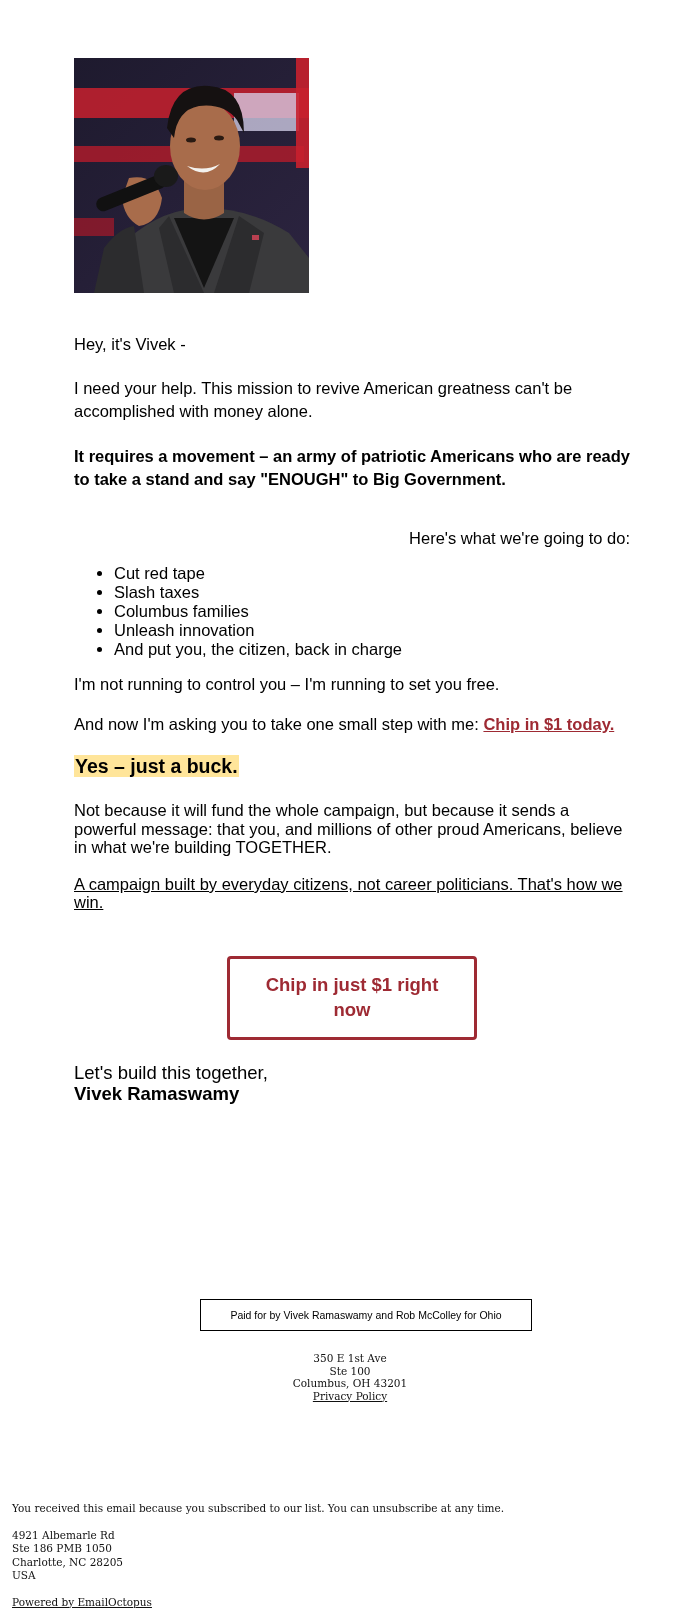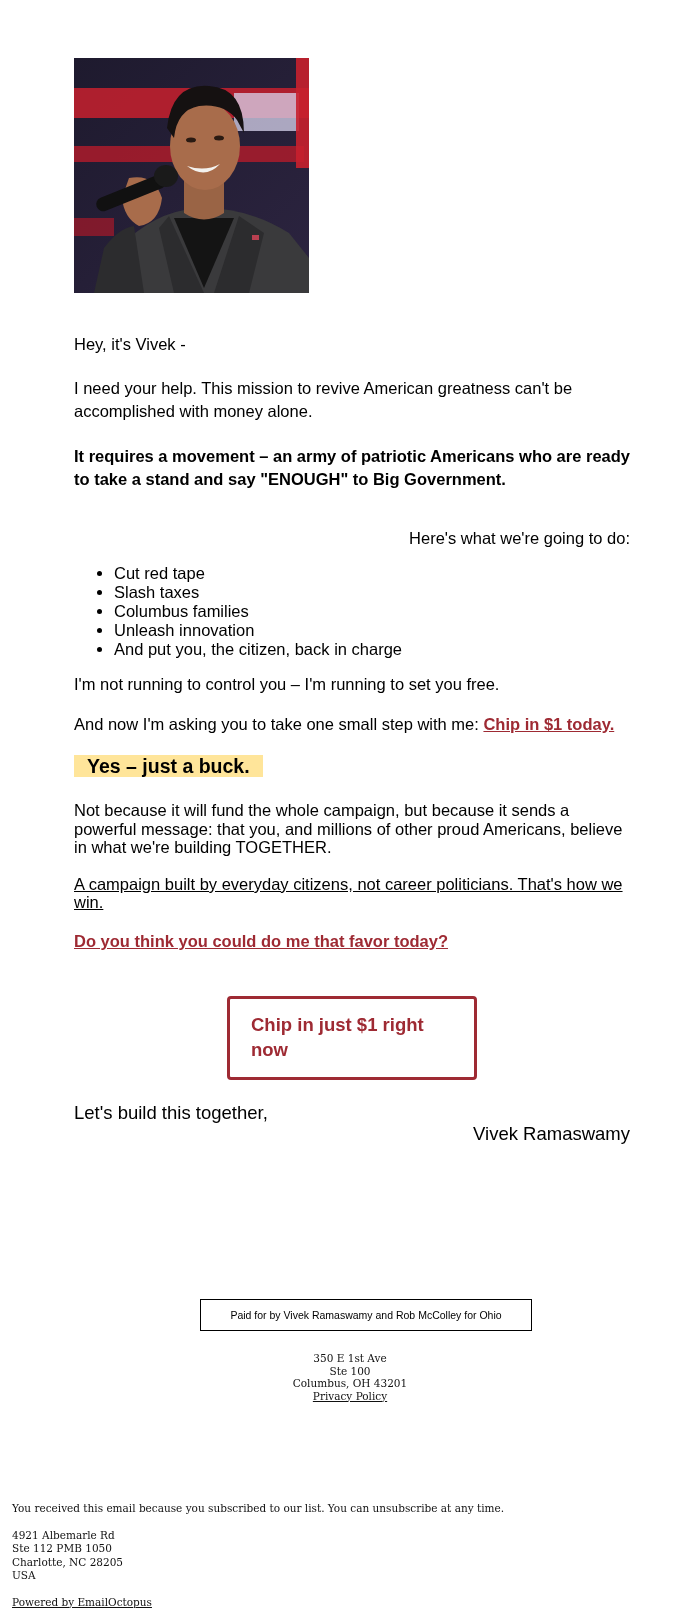--- a/index.html
+++ b/index.html
@@ -11,30 +11,30 @@
   .greeting { margin-top: 40px; }
   .intro { margin-top: 22px; line-height: 23px; }
   .bold-para { margin-top: 22px; font-weight: bold; line-height: 23px; }
   .todo-head { margin-top: 36px; text-align: right; }
   ul.plans { margin: 14px 0 0 0; padding-left: 40px; line-height: 19px; }
   ul.plans li { margin: 0; }
   .not-running { margin-top: 14px; }
   .asking { margin-top: 18px; }
   a.inline-link { color: #9e2a33; font-weight: bold; text-decoration: underline; cursor: pointer; }
   .yes-buck { margin-top: 18px; font-size: 19.5px; font-weight: bold; }
-  .yes-buck span { background: #ffe59a; padding: 0 13px; }
+  .yes-buck span { background: #ffe59a; padding: 0 1px; }
   .not-because { margin-top: 22px; line-height: 18.5px; }
   .campaign { margin-top: 18px; line-height: 18.5px; text-decoration: underline; }
   .favor { margin-top: 18px; }
   .btn-wrap { margin-top: 44px; text-align: center; }
   .cta-btn { display: inline-block; border: 3px solid #9e2a33; border-radius: 4px; color: #9e2a33;
-             font-weight: bold; font-size: 18.5px; padding: 14px 21px 14px 21px; width: 202px; text-align: left;
+             font-weight: bold; font-size: 18.5px; padding: 14px 21px 14px 21px; width: 202px; text-align: center;
              cursor: pointer; }
   .signoff { margin-top: 22px; font-size: 18.5px; line-height: 21px; }
-  .signoff .name { font-weight: normal; text-align: right; }
+  .signoff .name { font-weight: bold; }
   .paid-box { position: absolute; left: 200px; top: 1299px; width: 332px; height: 32px; border: 1px solid #000;
               box-sizing: border-box; font-size: 10.5px; display: flex; align-items: center; justify-content: center; }
   .addr { position: absolute; left: 0; width: 700px; top: 1352px; text-align: center;
           font-family: "DejaVu Serif", "Liberation Serif", serif; font-size: 10.5px; line-height: 12.5px; color: #111; }
   .addr a, .footer a { color: #111; text-decoration: underline; cursor: pointer; }
   .footer { position: absolute; left: 12px; top: 1502px; font-family: "DejaVu Serif", "Liberation Serif", serif;
             font-size: 10.5px; line-height: 13.5px; color: #111; }
   .footer .f-addr { margin-top: 13px; }
   .footer .powered { margin-top: 13px; }
 </style>
@@ -87,21 +87,20 @@
     <li>Slash taxes</li>
     <li>Columbus families</li>
     <li>Unleash innovation</li>
     <li>And put you, the citizen, back in charge</li>
   </ul>
   <p class="p not-running">I'm not running to control you – I'm running to set you free.</p>
   <p class="p asking"><span>And now I'm asking you to take one small step with me: </span><a class="inline-link">Chip in $1 today.</a></p>
   <p class="p yes-buck"><span>Yes – just a buck.</span></p>
   <p class="p not-because">Not because it will fund the whole campaign, but because it sends a powerful message: that you, and millions of other proud Americans, believe in what we're building TOGETHER.</p>
   <p class="p campaign">A campaign built by everyday citizens, not career politicians. That's how we win.</p>
-  <p class="p favor"><a class="inline-link">Do you think you could do me that favor today?</a></p>
   <div class="btn-wrap">
     <a class="cta-btn">Chip in just $1 right now</a>
   </div>
   <div class="signoff">
     <div>Let's build this together,</div>
     <div class="name">Vivek Ramaswamy</div>
   </div>
 </div>
 
 <div class="paid-box">Paid for by Vivek Ramaswamy and Rob McColley for Ohio</div>
@@ -110,18 +109,18 @@
   <div>350 E 1st Ave</div>
   <div>Ste 100</div>
   <div>Columbus, OH 43201</div>
   <div><a>Privacy Policy</a></div>
 </div>
 
 <div class="footer">
   <div>You received this email because you subscribed to our list. You can unsubscribe at any time.</div>
   <div class="f-addr">
     <div>4921 Albemarle Rd</div>
-    <div>Ste 112 PMB 1050</div>
+    <div>Ste 186 PMB 1050</div>
     <div>Charlotte, NC 28205</div>
     <div>USA</div>
   </div>
   <div class="powered"><a>Powered by EmailOctopus</a></div>
 </div>
 
 </body></html>

